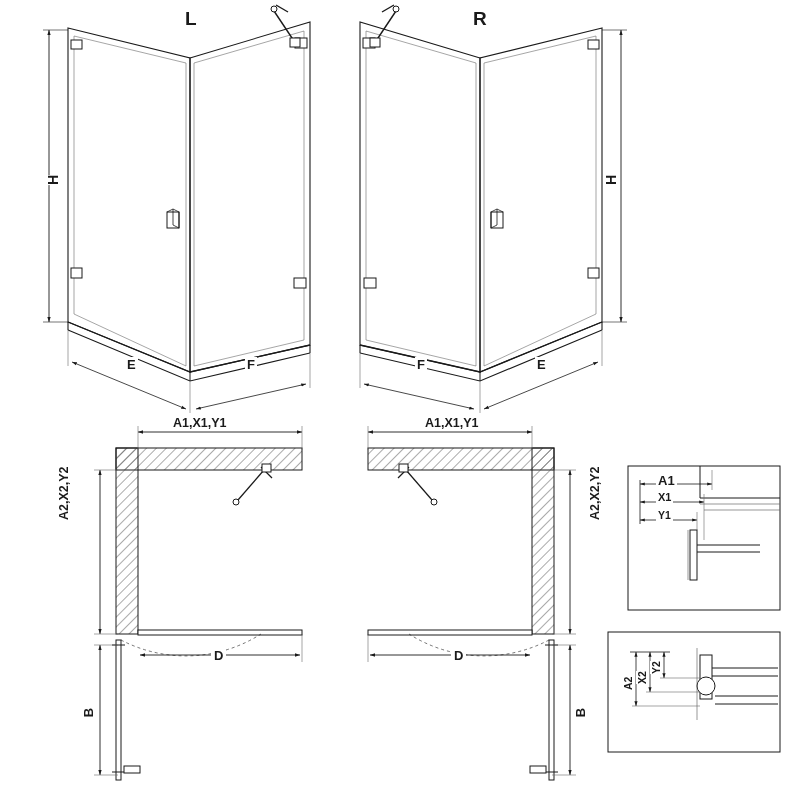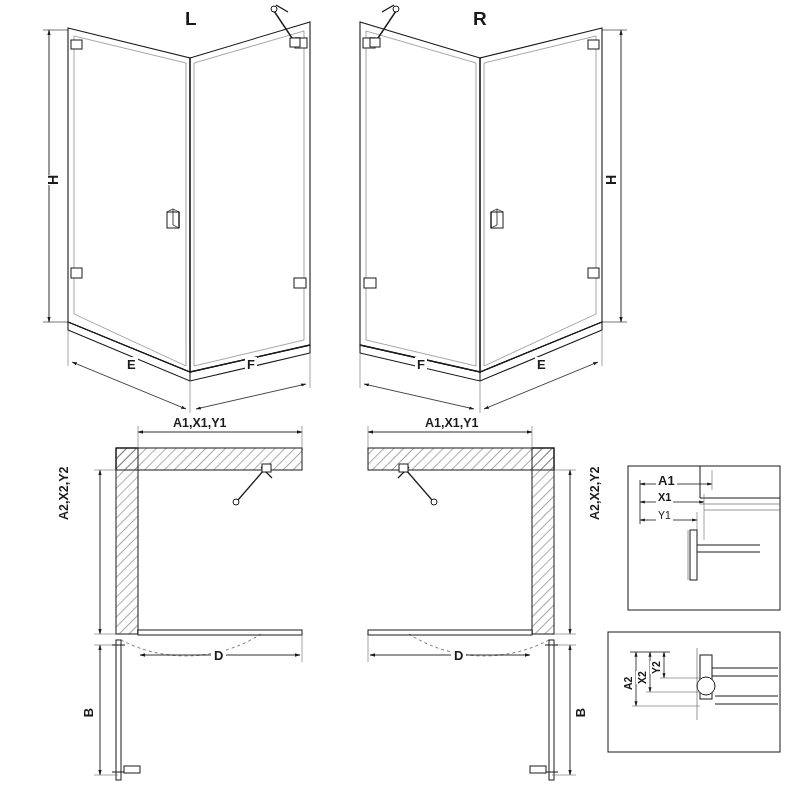--- a/index.html
+++ b/index.html
@@ -201,20 +201,20 @@
     <span style="position:absolute;left:588px;top:520px;font-size:12.5px;font-weight:bold;background:#fff;transform:rotate(-90deg);transform-origin:left top;white-space:nowrap;">A2,X2,Y2</span>
 
     <span style="position:absolute;left:211px;top:648px;font-size:13px;font-weight:bold;background:#fff;padding:0 3px;">D</span>
     <span style="position:absolute;left:451px;top:648px;font-size:13px;font-weight:bold;background:#fff;padding:0 3px;">D</span>
 
     <span style="position:absolute;left:84px;top:705px;font-size:13px;font-weight:bold;background:#fff;transform:rotate(-90deg);">B</span>
     <span style="position:absolute;left:576px;top:705px;font-size:13px;font-weight:bold;background:#fff;transform:rotate(-90deg);">B</span>
 
     <span style="position:absolute;left:656px;top:473px;font-size:13px;font-weight:bold;background:#fff;padding:0 2px;">A1</span>
     <span style="position:absolute;left:656px;top:491px;font-size:11px;font-weight:bold;background:#fff;padding:0 2px;">X1</span>
-    <span style="position:absolute;left:656px;top:509px;font-size:10.5px;font-weight:normal;background:#fff;padding:0 2px;">Y1</span>
+    <span style="position:absolute;left:656px;top:509px;font-size:10.5px;font-weight:bold;background:#fff;padding:0 2px;">Y1</span>
 
     <span style="position:absolute;left:622px;top:690px;font-size:10.5px;font-weight:bold;background:#fff;transform:rotate(-90deg);transform-origin:left top;">A2</span>
     <span style="position:absolute;left:636px;top:684px;font-size:10.5px;font-weight:bold;background:#fff;transform:rotate(-90deg);transform-origin:left top;">X2</span>
     <span style="position:absolute;left:650px;top:674px;font-size:10.5px;font-weight:bold;background:#fff;transform:rotate(-90deg);transform-origin:left top;">Y2</span>
   </div>
 
 </div>
 
 </body></html>

